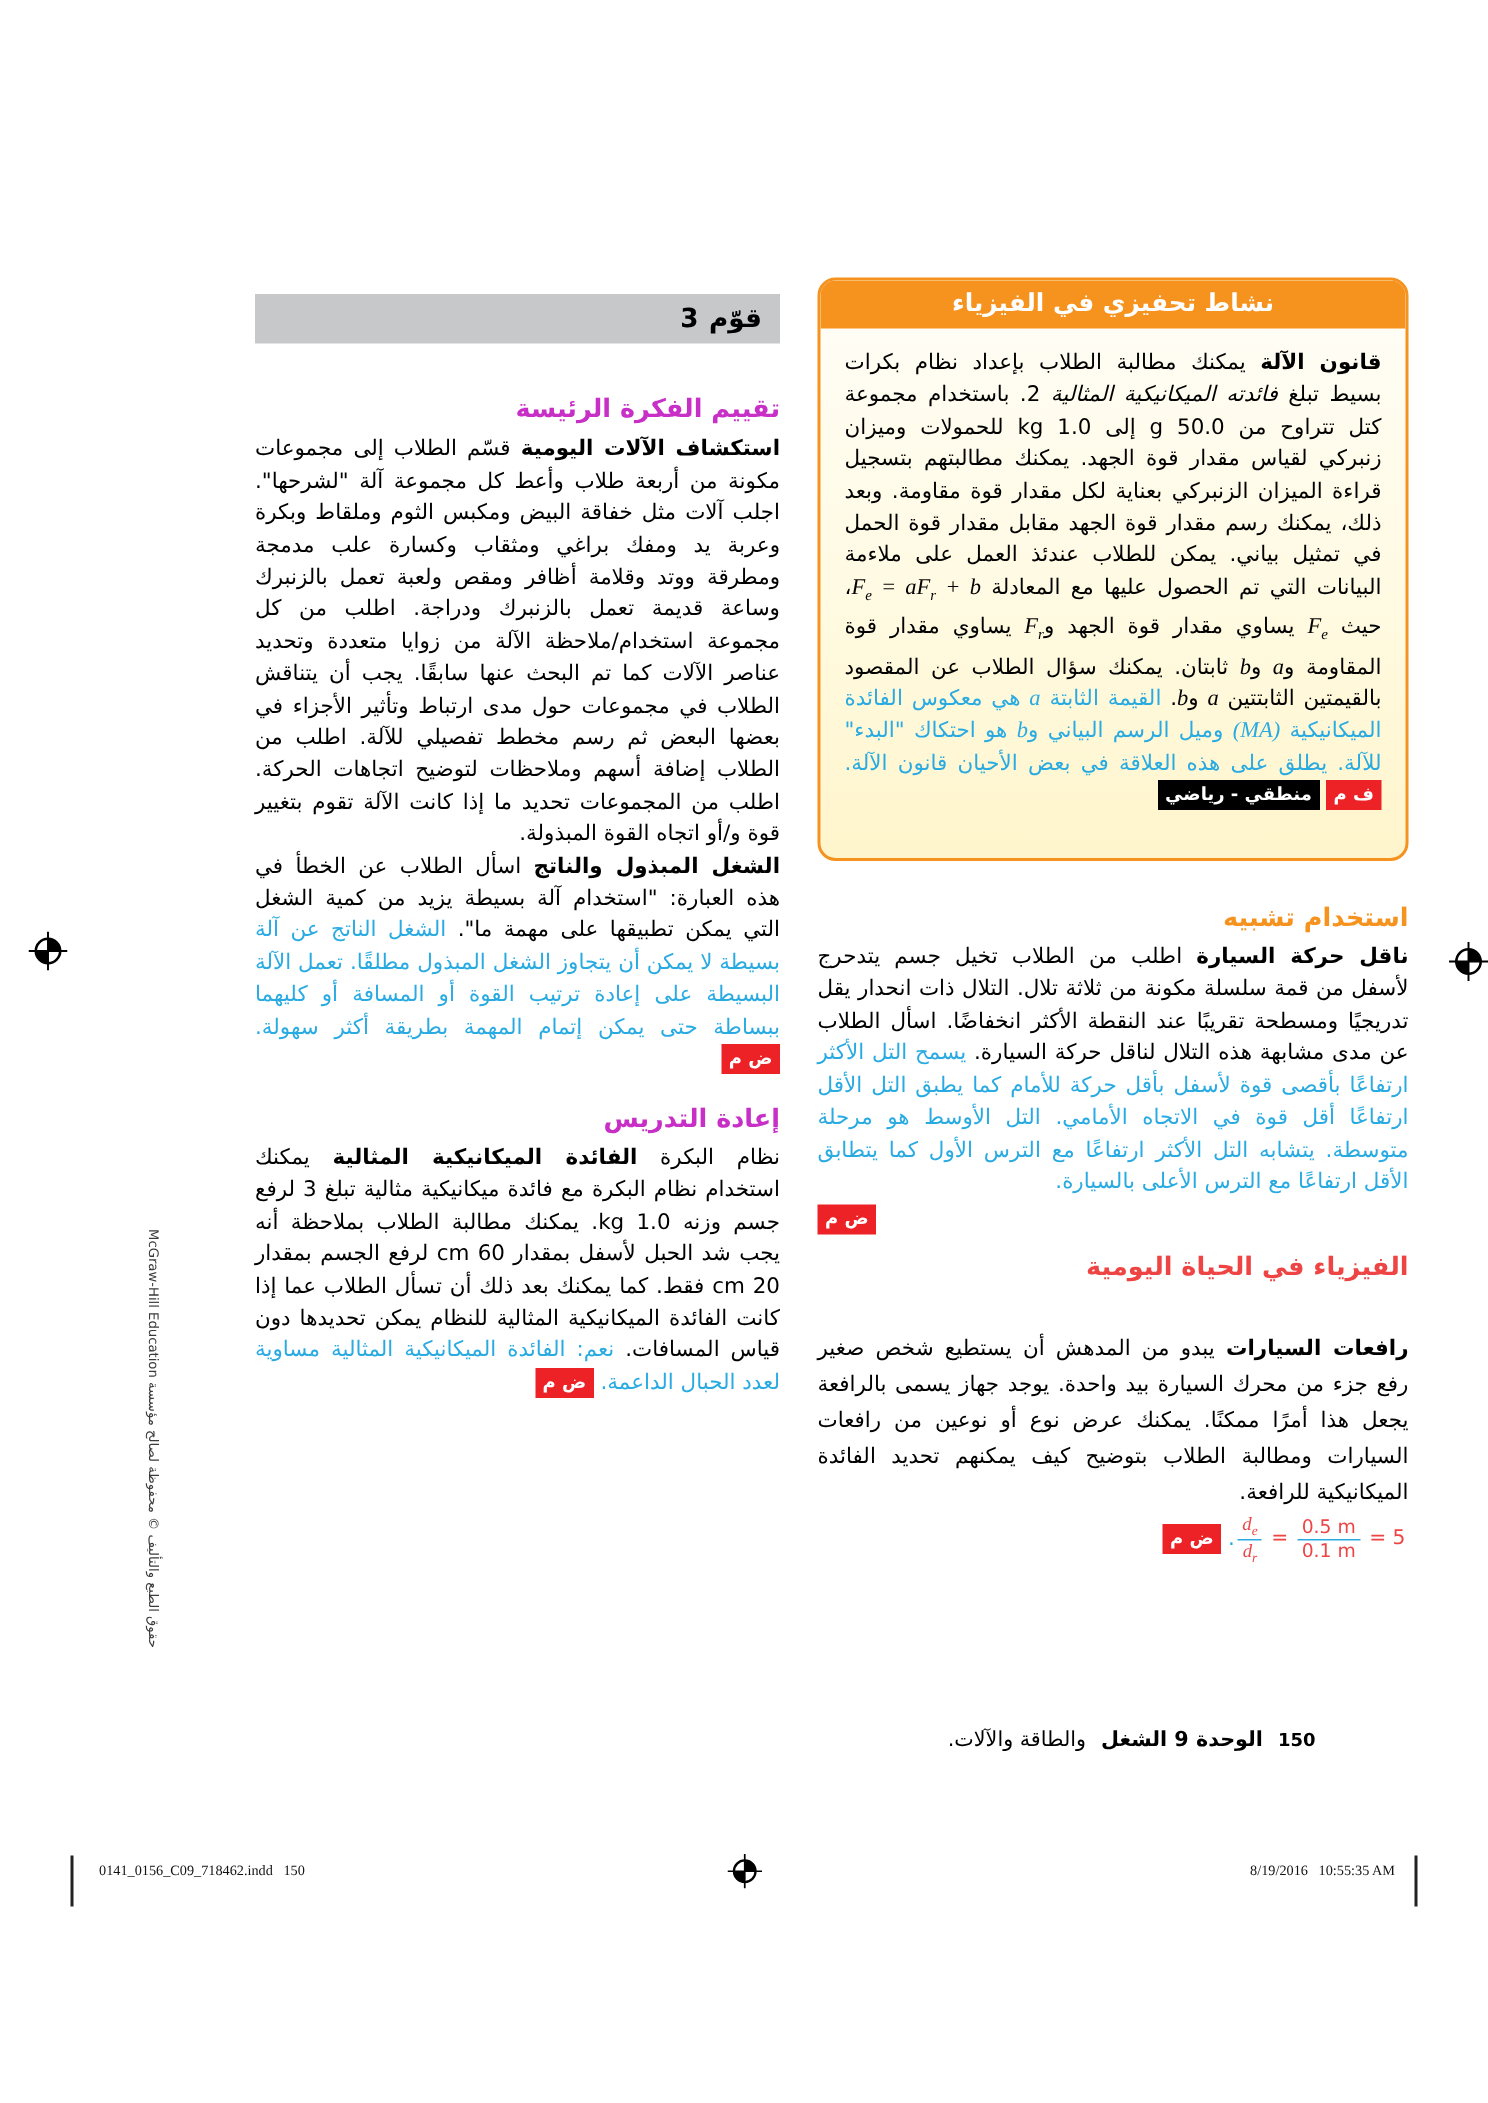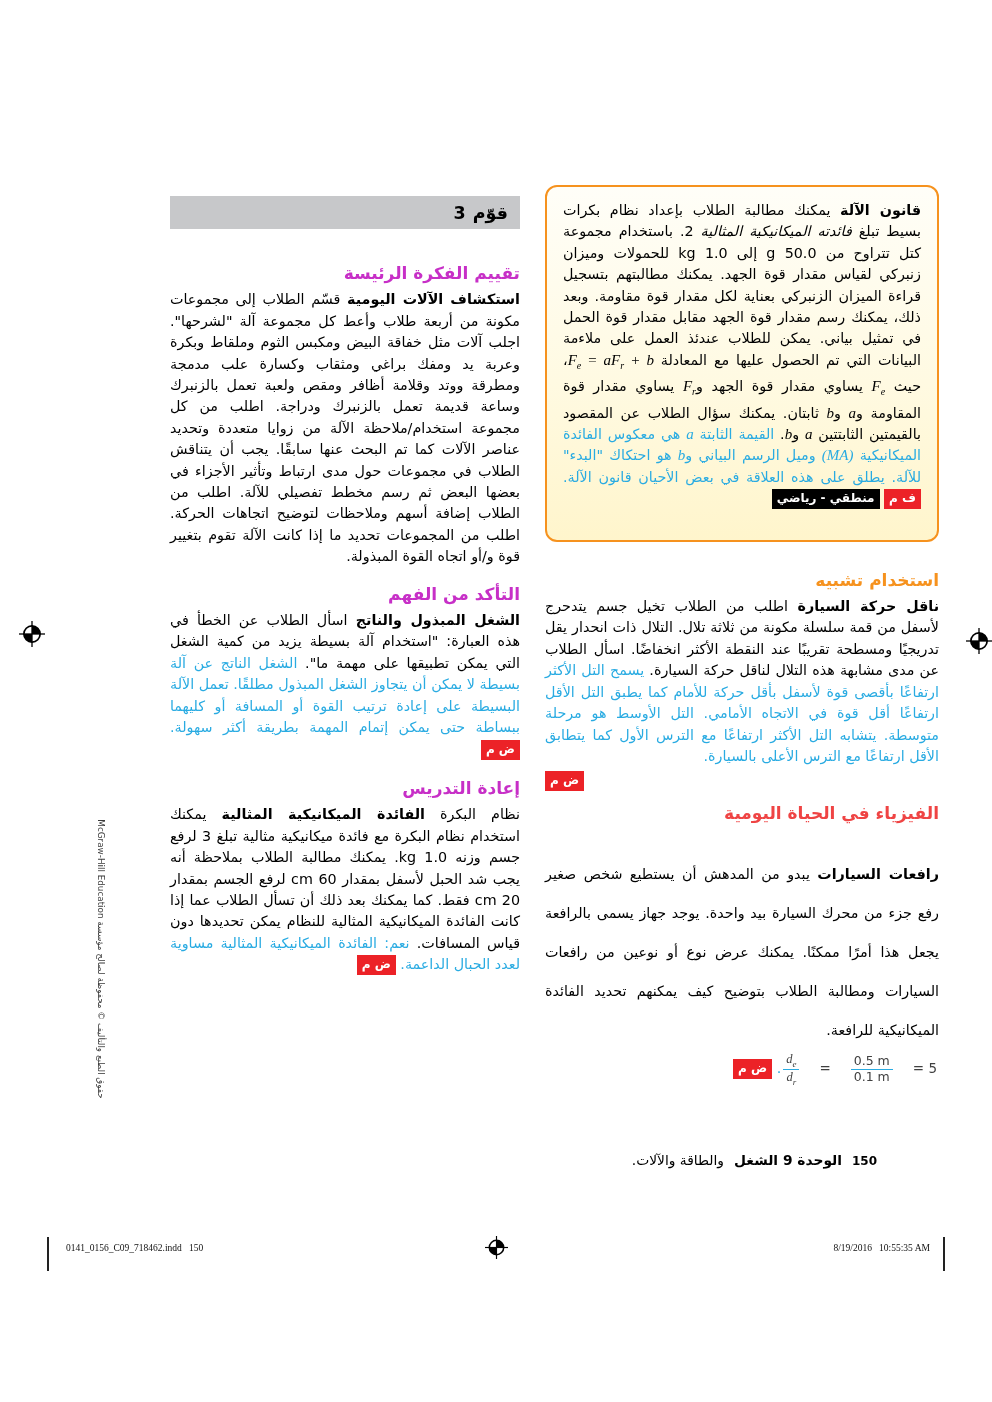--- a/index.html
+++ b/index.html
@@ -20,42 +20,42 @@
 
   .assess-bar{background:#C7C8CA;height:33px;display:flex;align-items:center;
     padding:0 12px;gap:7px;font-weight:bold;font-size:17.5px;}
 
   h2{font-size:17px;font-weight:bold;margin:13px 0 6px;line-height:1.2;}
   .h-purple{color:#C72FC7;margin-top:34px;}
   .h-orange{color:#F6921E;}
   .h-green{color:#ef4444;}
 
   p.body{font-size:14.3px;line-height:21.4px;text-align:justify;margin:0;}
-  p.body.loose{line-height:39px;margin-top:31px;}
+  p.body.loose{line-height:24px;margin-top:31px;}
   .blue{color:#29ABE2;}
 
   .badge{display:inline-block;background:#EC2227;color:#fff;font-weight:bold;
     font-size:12px;line-height:1;padding:3px 5px 5px;vertical-align:1px;}
   .badge.black{background:#000;}
   .badge-line{text-align:left;margin-top:3px;}
 
   
   .activity-box{border:2px solid #F6921E;border-radius:12px;overflow:hidden;
     background:linear-gradient(180deg,#FFFEF8 0%,#FFFAE2 55%,#FFF5CC 100%);}
   .box-header{background:#F6921E;color:#fff;font-weight:bold;font-size:16.5px;
     text-align:center;padding:5px 0 8px;}
   .box-body{padding:13px 16px 30px;font-size:14.3px;line-height:21.4px;text-align:justify;}
 
   
   .math{direction:ltr;unicode-bidi:embed;font-family:"Liberation Serif",serif;
     font-style:italic;font-size:15px;white-space:nowrap;}
   .math sub{font-size:10px;font-style:italic;}
   .mathblue{color:#29ABE2;}
-  .eqwrap{direction:ltr;unicode-bidi:embed;display:inline-flex;align-items:center;gap:20px;
-    color:#404040;vertical-align:middle;margin:0 2px;}
+  .eqwrap{direction:ltr;unicode-bidi:embed;display:inline-flex;align-items:center;gap:6px;
+    color:#ef4444;vertical-align:middle;margin:0 2px;}
   .frac{display:inline-flex;flex-direction:column;align-items:center;line-height:1.15;font-size:12.5px;}
   .frac .num{border-bottom:1px solid #29ABE2;padding:0 3px;}
   .frac .den{padding:0 3px;}
   .dvar{font-family:"Liberation Serif",serif;font-style:italic;}
   .dvar sub{font-size:9px;}
   .eqtxt{font-size:13.5px;}
 
   
   .footer{position:absolute;top:1152px;right:115px;direction:rtl;display:flex;
     align-items:baseline;gap:10px;font-size:13.8px;white-space:nowrap;}
@@ -100,30 +100,30 @@
   <div class="col-left">
 
     <div class="assess-bar">
         <span>قوّم</span>
         <span>3</span>
       </div>
 
     <h2 class="h-purple">تقييم الفكرة الرئيسة</h2>
     <p class="body"><b>استكشاف الآلات اليومية</b><span> قسّم الطلاب إلى مجموعات مكونة من أربعة طلاب وأعط كل مجموعة آلة "لشرحها". اجلب آلات مثل خفاقة البيض ومكبس الثوم وملقاط وبكرة وعربة يد ومفك براغي ومثقاب وكسارة علب مدمجة ومطرقة ووتد وقلامة أظافر ومقص ولعبة تعمل بالزنبرك وساعة قديمة تعمل بالزنبرك ودراجة. اطلب من كل مجموعة استخدام/ملاحظة الآلة من زوايا متعددة وتحديد عناصر الآلات كما تم البحث عنها سابقًا. يجب أن يتناقش الطلاب في مجموعات حول مدى ارتباط وتأثير الأجزاء في بعضها البعض ثم رسم مخطط تفصيلي للآلة. اطلب من الطلاب إضافة أسهم وملاحظات لتوضيح اتجاهات الحركة. اطلب من المجموعات تحديد ما إذا كانت الآلة تقوم بتغيير قوة و/أو اتجاه القوة المبذولة.</span></p>
 
-    <h2 class="h-purple" style="margin-top:16px;">التأكد من الفهم</h2>
     <p class="body"><b>الشغل المبذول والناتج</b><span> اسأل الطلاب عن الخطأ في هذه العبارة: "استخدام آلة بسيطة يزيد من كمية الشغل التي يمكن تطبيقها على مهمة ما". </span><span class="blue">الشغل الناتج عن آلة بسيطة لا يمكن أن يتجاوز الشغل المبذول مطلقًا. تعمل الآلة البسيطة على إعادة ترتيب القوة أو المسافة أو كليهما ببساطة حتى يمكن إتمام المهمة بطريقة أكثر سهولة. </span><span class="badge">ض م</span></p>
 
     <h2 class="h-purple" style="margin-top:18px;">إعادة التدريس</h2>
     <p class="body"><span>نظام البكرة </span><b>الفائدة الميكانيكية المثالية</b><span> يمكنك استخدام نظام البكرة مع فائدة ميكانيكية مثالية تبلغ 3 لرفع جسم وزنه 1.0 kg. يمكنك مطالبة الطلاب بملاحظة أنه يجب شد الحبل لأسفل بمقدار 60 cm لرفع الجسم بمقدار 20 cm فقط. كما يمكنك بعد ذلك أن تسأل الطلاب عما إذا كانت الفائدة الميكانيكية المثالية للنظام يمكن تحديدها دون قياس المسافات. </span><span class="blue">نعم: الفائدة الميكانيكية المثالية مساوية لعدد الحبال الداعمة. </span><span class="badge">ض م</span></p>
   </div>
 
   <div class="col-right">
 
     <div class="activity-box">
+      <div class="box-header">نشاط تحفيزي في الفيزياء</div>
       <div class="box-body"><b>قانون الآلة</b><span> يمكنك مطالبة الطلاب بإعداد نظام بكرات بسيط تبلغ </span><i>فائدته الميكانيكية المثالية</i><span> 2. باستخدام مجموعة كتل تتراوح من 50.0 g إلى 1.0 kg للحمولات وميزان زنبركي لقياس مقدار قوة الجهد. يمكنك مطالبتهم بتسجيل قراءة الميزان الزنبركي بعناية لكل مقدار قوة مقاومة. وبعد ذلك، يمكنك رسم مقدار قوة الجهد مقابل مقدار قوة الحمل في تمثيل بياني. يمكن للطلاب عندئذ العمل على ملاءمة البيانات التي تم الحصول عليها مع المعادلة </span><span class="math"><span>F</span><sub>e</sub><span> = aF</span><sub>r</sub><span> + b</span></span><span>، حيث </span><span class="math"><span>F</span><sub>e</sub></span><span> يساوي مقدار قوة الجهد و</span><span class="math"><span>F</span><sub>r</sub></span><span> يساوي مقدار قوة المقاومة و</span><span class="math">a</span><span> و</span><span class="math">b</span><span> ثابتان. يمكنك سؤال الطلاب عن المقصود بالقيمتين الثابتتين </span><span class="math">a</span><span> و</span><span class="math">b</span><span>.</span> <span class="blue">القيمة الثابتة </span><span class="math mathblue">a</span><span class="blue"> هي معكوس الفائدة الميكانيكية </span><span class="math mathblue">(MA)</span><span class="blue"> وميل الرسم البياني و</span><span class="math mathblue">b</span><span class="blue"> هو احتكاك "البدء" للآلة. يطلق على هذه العلاقة في بعض الأحيان قانون الآلة. </span><span class="badge">ف م</span> <span class="badge black">منطقي - رياضي</span></div>
     </div>
 
     <h2 class="h-orange" style="margin-top:28px;">استخدام تشبيه</h2>
     <p class="body"><b>ناقل حركة السيارة</b><span> اطلب من الطلاب تخيل جسم يتدحرج لأسفل من قمة سلسلة مكونة من ثلاثة تلال. التلال ذات انحدار يقل تدريجيًا ومسطحة تقريبًا عند النقطة الأكثر انخفاضًا. اسأل الطلاب عن مدى مشابهة هذه التلال لناقل حركة السيارة. </span><span class="blue">يسمح التل الأكثر ارتفاعًا بأقصى قوة لأسفل بأقل حركة للأمام كما يطبق التل الأقل ارتفاعًا أقل قوة في الاتجاه الأمامي. التل الأوسط هو مرحلة متوسطة. يتشابه التل الأكثر ارتفاعًا مع الترس الأول كما يتطابق الأقل ارتفاعًا مع الترس الأعلى بالسيارة.</span></p>
     <div class="badge-line"><span class="badge">ض م</span></div>
 
     <h2 class="h-green" style="margin-top:12px;">الفيزياء في الحياة اليومية</h2>
     <p class="body loose"><b>رافعات السيارات</b><span> يبدو من المدهش أن يستطيع شخص صغير رفع جزء من محرك السيارة بيد واحدة. يوجد جهاز يسمى بالرافعة يجعل هذا أمرًا ممكنًا. يمكنك عرض نوع أو نوعين من رافعات السيارات ومطالبة الطلاب بتوضيح كيف يمكنهم تحديد الفائدة الميكانيكية للرافعة.</span></p>
     <p class="body" style="margin-top:2px;"><span class="eqwrap">

